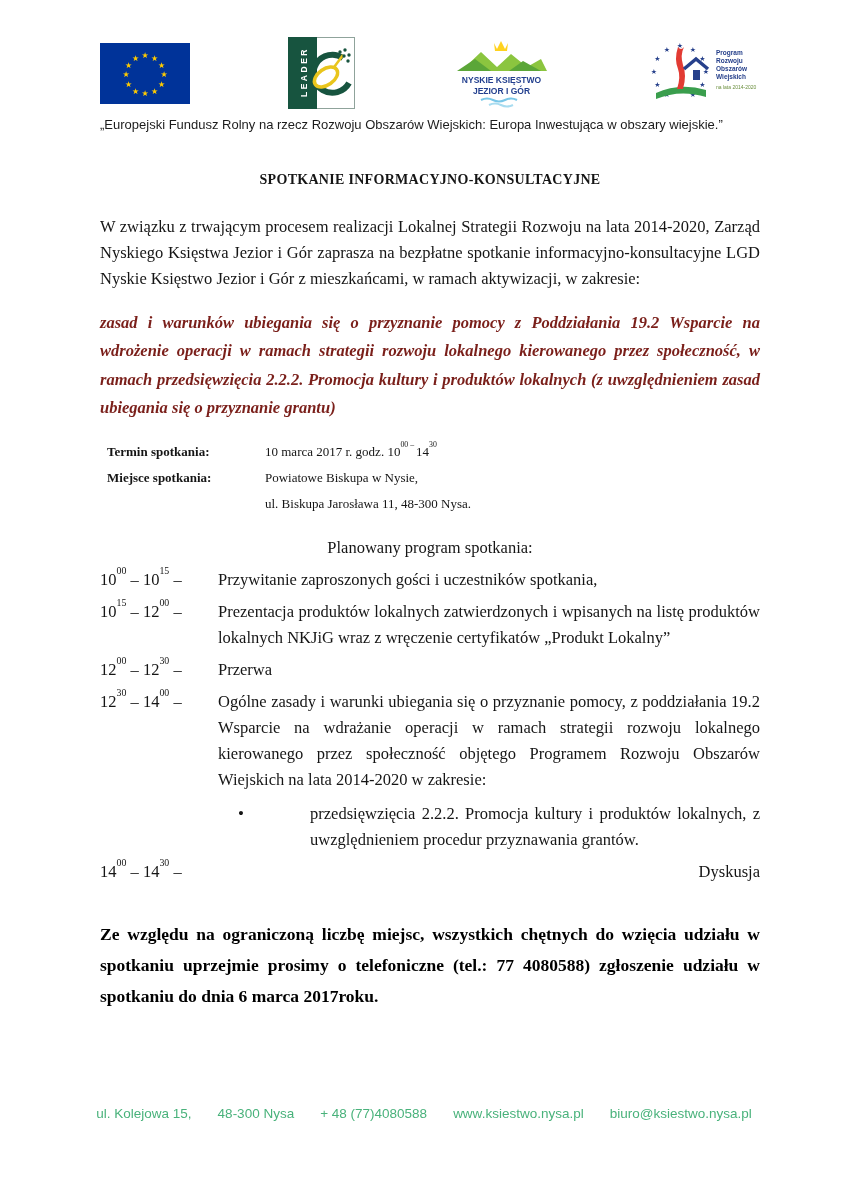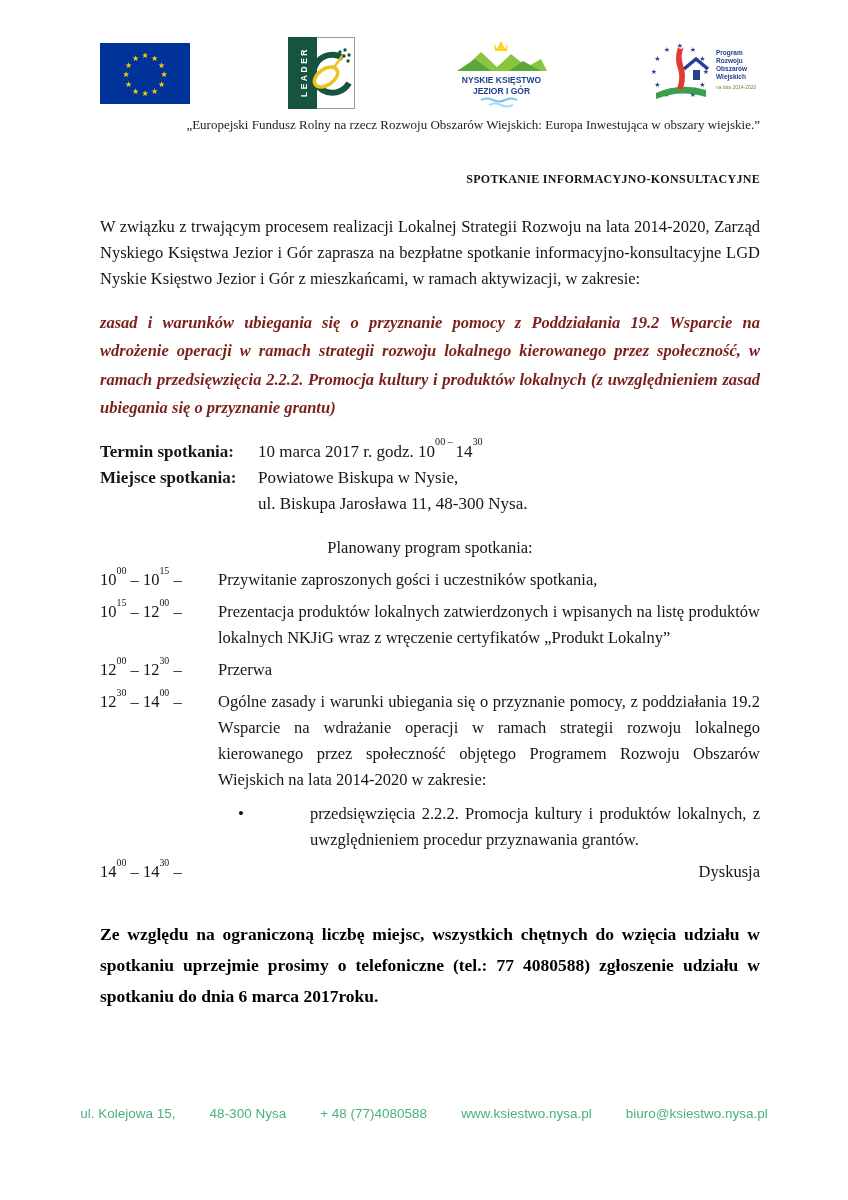--- a/index.html
+++ b/index.html
@@ -10,58 +10,58 @@
     box-sizing:border-box;
     padding:40px 88px 0 100px;
     font-family:"Liberation Serif","DejaVu Serif",serif;
     color:#151515;
     overflow:hidden;
   }
   
   .logos{display:flex;align-items:center;justify-content:space-between;height:70px;}
   .logo{flex:none;display:block;}
   .funding-note{
-    margin-top:6px;text-align:right;
-    font-family:Liberation Serif, serif;
+    margin-top:6px;text-align:left;
+    font-family:Liberation Sans, sans-serif;
     font-size:13px;line-height:17px;color:#1c1c1c;
   }
   
   .doc-title{
-    margin-top:36px;text-align:right;
-    font-size:12px;line-height:21px;font-weight:bold;letter-spacing:.3px;
+    margin-top:36px;text-align:center;
+    font-size:14px;line-height:21px;font-weight:bold;letter-spacing:.3px;
   }
   
   .intro{margin-top:24px;font-size:16.5px;line-height:26px;text-align:justify;}
   .subject{
     margin-top:6px;font-size:16.5px;line-height:28.5px;
     font-weight:bold;font-style:italic;color:#7a1f1a;text-align:justify;
   }
   
-  .details{margin-top:14px;font-size:17px;line-height:26px;}
+  .details{margin-top:14px;font-size:13px;line-height:26px;margin-left:7px;}
   .details .row{display:flex;}
   .details .label{font-weight:bold;width:158px;flex:none;}
   
   .program{margin-top:18px;font-size:16.5px;}
   .program-heading{line-height:26px;text-align:center;}
   .program-row{display:flex;margin-top:6px;line-height:26px;}
   .program-time{flex:none;width:118px;white-space:nowrap;}
   .program-text{flex:1;text-align:justify;}
   sup{font-size:60%;line-height:0;position:relative;top:-0.5em;}
   .bullet-row{display:flex;margin:8px 0 0 138px;line-height:26px;}
   .bullet-marker{flex:none;width:28px;font-size:17px;}
   .bullet-text{flex:1;text-align:justify;max-width:497px;margin-left:44px;}
   
   .notice{
     margin-top:34px;font-size:17.5px;line-height:31px;
     font-weight:bold;color:#000000;text-align:justify;
   }
   
   .footer{
     position:absolute;left:0;right:0;top:1106px;
-    display:flex;justify-content:center;gap:34px;
+    display:flex;justify-content:center;gap:26px;
     font-family:"Liberation Sans","DejaVu Sans",sans-serif;
     font-size:13.5px;color:#49b27b;
   }
   .logo svg text{font-family:"Liberation Sans","DejaVu Sans",sans-serif;}
 </style>
 </head>
 <body>
 
 <div class="page">
 

